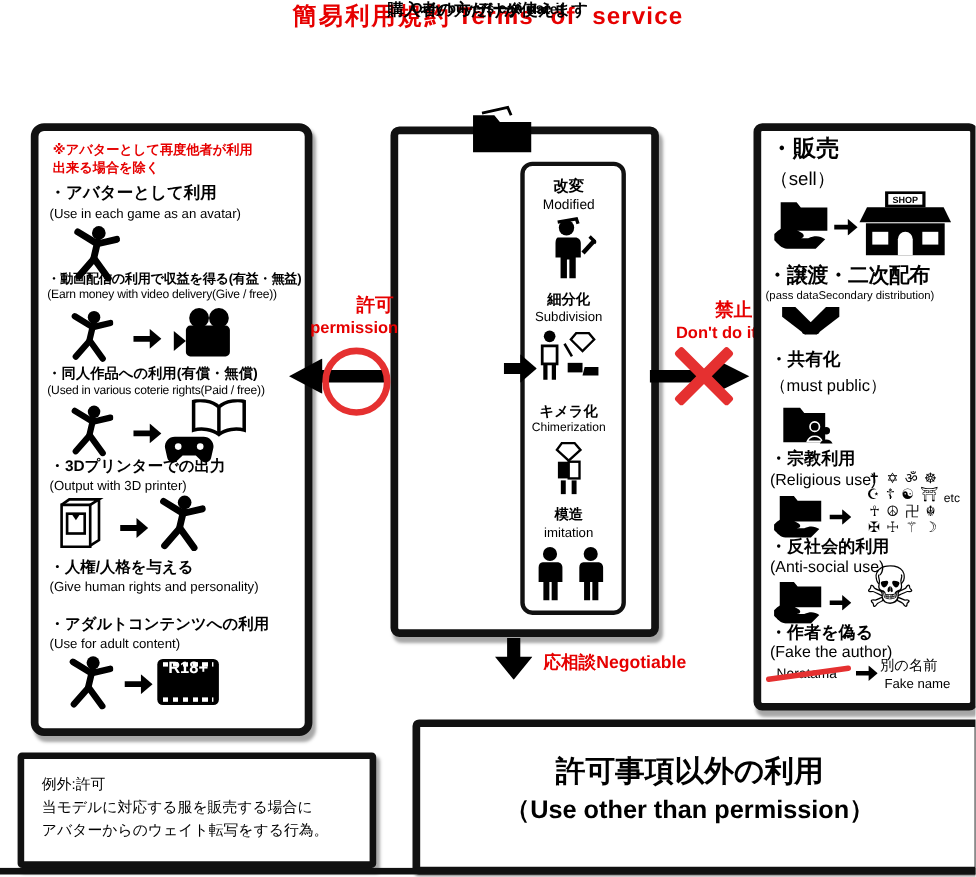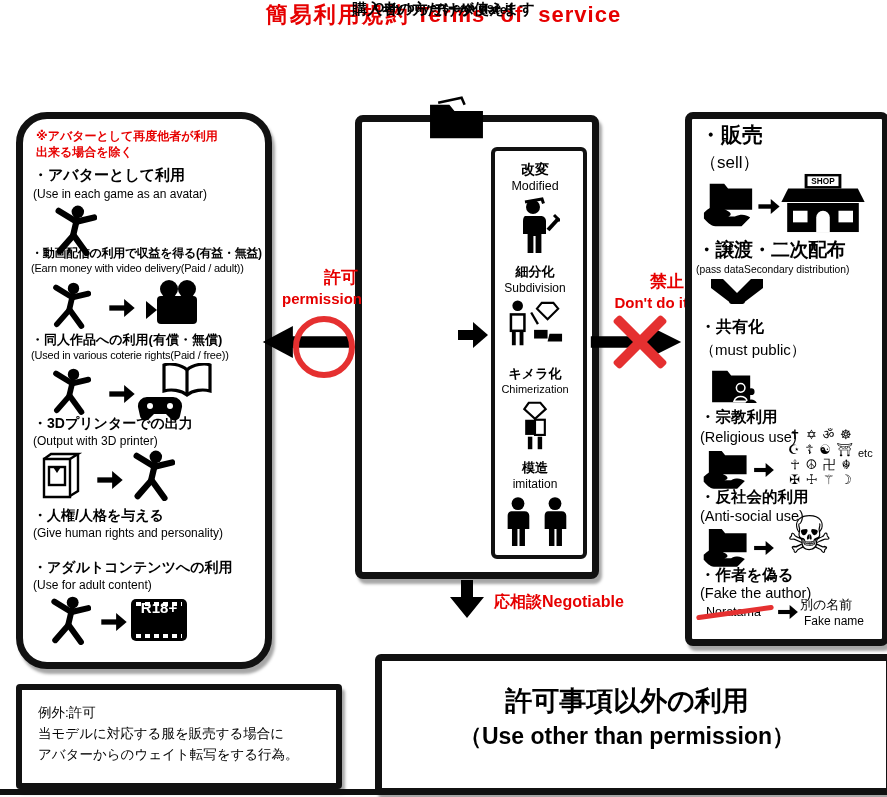--- a/index.html
+++ b/index.html
@@ -61,32 +61,32 @@
   <div class="abs ctr b" style="left:0;top:54;width:887px;font-size:13px;">Only buyers can use it</div>
   <div class="abs ctr" style="left:390;top:78;left:390px;width:160px;">
     <span class="b" style="font-size:14px">データ</span>
     <span class="b" style="font-size:13px">date</span>
   </div>
   <svg class="abs" style="left:428px;top:95px;z-index:3" width="58" height="44" viewBox="0 0 57 42">
     <path d="M10 7l23-5 3 7" fill="#fff" stroke="#000" stroke-width="2.5"></path>
     <path d="M2 9h19l5 6h28v27H2z"></path>
   </svg>
 
-  <div class="panel" style="left:16px;top:112px;width:242px;height:543px;border-radius:31px;">
+  <div class="panel" style="left:28px;top:112px;width:242px;height:543px;">
     <div class="abs b red nowrap" style="left:13px;top:9px;font-size:12px">※アバターとして再度他者が利用</div>
     <div class="abs b red nowrap" style="left:13px;top:25px;font-size:12px">出来る場合を除く</div>
 
     <div class="abs b nowrap" style="left:10px;top:47px;font-size:15px">・アバターとして利用</div>
     <div class="abs nowrap" style="left:10px;top:68px;font-size:12px">(Use in each game as an avatar)</div>
     <svg class="abs" style="left:28px;top:85px" width="46" height="52" viewBox="0 0 48 54">
         <use href="#sym-dancer"></use>
       </svg>
 
     <div class="abs b nowrap" style="left:8px;top:126px;font-size:12px;letter-spacing:-0.3px">・動画配信の利用で収益を得る(有益・無益)</div>
-    <div class="abs nowrap" style="left:8px;top:143px;font-size:11px;letter-spacing:-0.2px">(Earn money with video delivery(Paid / adult))</div>
+    <div class="abs nowrap" style="left:8px;top:143px;font-size:11px;letter-spacing:-0.2px">(Earn money with video delivery(Give / free))</div>
     <svg class="abs" style="left:26px;top:162px" width="42" height="48" viewBox="0 0 48 54">
         <use href="#sym-dancer"></use>
       </svg>
     <svg class="abs" style="left:86px;top:180px" width="26" height="18" viewBox="0 0 24 17">
         <use href="#sym-smallarrow"></use>
       </svg>
     <svg class="abs" style="left:122px;top:160px" width="62" height="48" viewBox="0 0 62 48">
       <circle cx="24" cy="10" r="9"></circle>
         <circle cx="42" cy="10" r="9"></circle>
         <rect x="12" y="17" width="40" height="28" rx="4"></rect>
@@ -136,21 +136,21 @@
       </svg>
     <svg class="abs" style="left:78px;top:494px" width="26" height="18" viewBox="0 0 24 17">
         <use href="#sym-smallarrow"></use>
       </svg>
     <div class="r18" style="left:108px;top:480px;width:56px;height:42px;font-size:15px">
       <span>R18+</span>
     </div>
   </div>
 
   <div class="panel" style="left:355px;top:115px;width:230px;height:450px;border-radius:8px;">
-    <div class="innerbox" style="left:129px;top:25px;width:88px;height:404px;">
+    <div class="innerbox" style="left:111px;top:25px;width:88px;height:404px;border-radius:11px;">
       <div class="abs ctr b nowrap" style="left:0;top:10px;width:80px;font-size:14px">改変</div>
       <div class="abs ctr nowrap" style="left:0;top:28px;width:80px;font-size:12.5px">Modified</div>
       <svg class="abs" style="left:17px;top:46px" width="48" height="60" viewBox="0 0 48 60">
         <circle cx="21" cy="10" r="7"></circle>
           <path d="M13 5l17-3 1.5 4.5" fill="none" stroke="#000" stroke-width="3"></path>
         <path d="M13 19h16c2.8 0 5 2.2 5 5v13h-4.6v19h-5.8V39h-2.2v17h-5.8V37H11V24c0-2.8 1.2-5 2-5z"></path>
         <path d="M36 33L47 21" stroke="#000" stroke-width="4" fill="none"></path>
           <path d="M42 18l6 6" stroke="#000" stroke-width="3" fill="none"></path>
       </svg>
       <div class="abs ctr b nowrap" style="left:0;top:112px;width:80px;font-size:13px">細分化</div>

